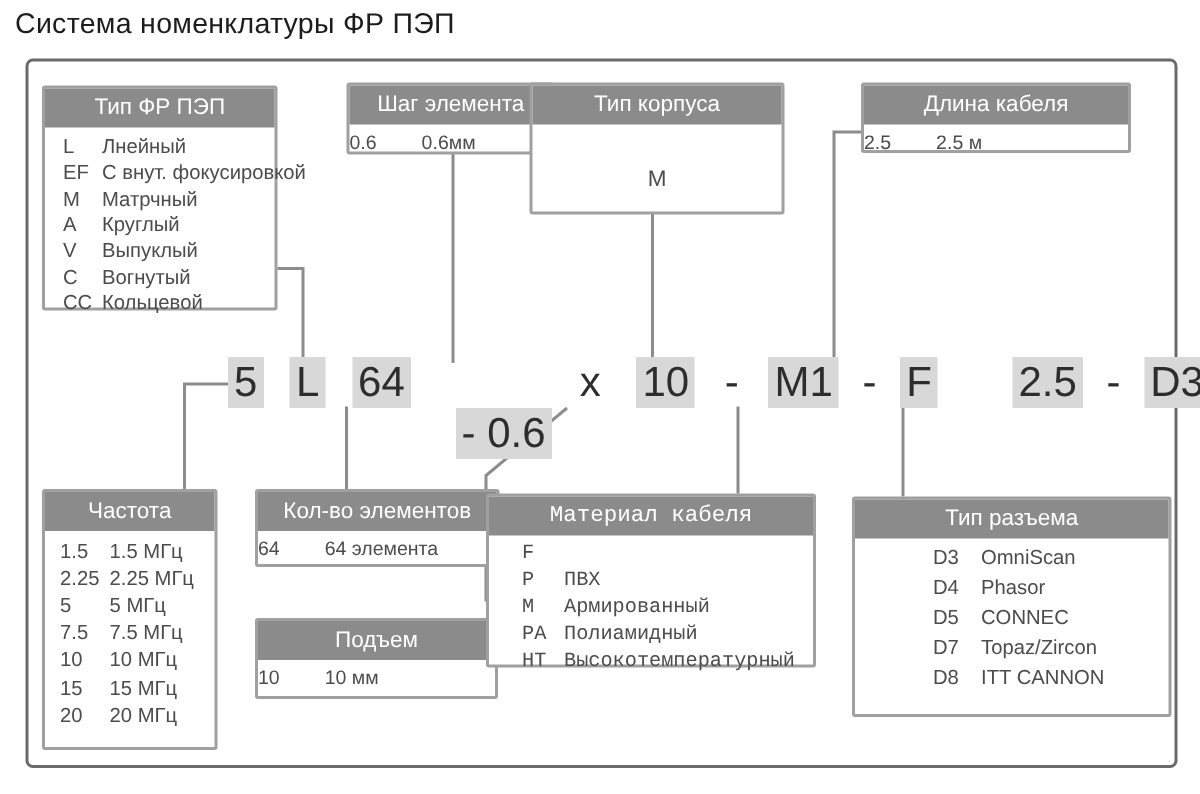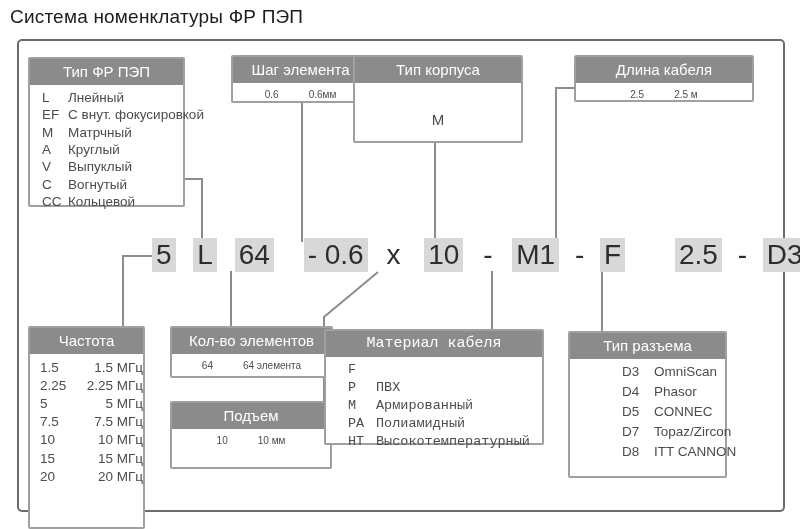--- a/index.html
+++ b/index.html
@@ -25,39 +25,39 @@
   }
   .box .hdr{
     background:#8b8b8b;color:#fff;text-align:center;font-size:15px;
     height:26px;line-height:26px;white-space:nowrap;overflow:hidden;
   }
   .list{padding:4px 0 0 0;}
   .row{display:flex;align-items:center;color:#4c4c4c;font-size:13.5px;white-space:nowrap;}
   .row .k{flex:0 0 auto;text-align:left;}
   
   .b-type   .row{height:17.3px;padding-left:12px;} .b-type   .k{width:26px;}
-  .b-freq   .row{height:18.2px;padding-left:10px;justify-content:space-between;} .b-freq   .k{width:33px;}
+  .b-freq   .row{height:18.2px;padding-left:10px;} .b-freq   .k{width:33px;}
   .b-mat    .row{height:17.8px;padding-left:22px;} .b-mat    .k{width:28px;}
   .b-conn   .row{height:19.8px;padding-left:52px;} .b-conn   .k{width:32px;}
   .b-conn   .list{padding-top:3px;}
   .valrow{
-    display:flex;justify-content:center;align-items:center;gap:30px;
-    color:#4c4c4c;font-size:10px;height:23px;white-space:nowrap;
+    display:flex;justify-content:flex-start;align-items:center;gap:30px;
+    color:#4c4c4c;font-size:13px;height:23px;white-space:nowrap;
   }
   .case-val{
     text-align:center;color:#4c4c4c;font-size:15px;padding-top:28px;
   }
   .code{
     position:absolute;left:152px;top:238px;z-index:2;white-space:nowrap;
     font-size:28px;color:#2d2d2d;
   }
   .code .seg{display:inline-block;padding:1px 4px;vertical-align:top;}
   .code .hl{background:#d8d8d8;}
   .ml4{margin-left:4px;}  .ml7{margin-left:7px;}  .ml8{margin-left:8px;}
-  .ml10{margin-left:10px;}.ml12{margin-left:12px;}.ml22{margin-left:22px;}
+  .ml10{margin-left:10px;}.ml12{margin-left:12px;}.ml22{margin-left:22px;margin-top:34px;}
   .ml42{margin-left:42px;}
 </style>
 </head>
 <body>
 
 <div class="page">
 
   <div class="title">Система номенклатуры ФР ПЭП</div>
 
   <div class="frame"></div>
@@ -140,21 +140,21 @@
     <span class="seg hl ml12">10</span>
     <span class="seg ml8">-</span>
     <span class="seg hl ml8">M1</span>
     <span class="seg ml4">-</span>
     <span class="seg hl ml4">F</span>
     <span class="seg hl ml42">2.5</span>
     <span class="seg ml4">-</span>
     <span class="seg hl ml4">D3</span>
   </div>
 
-  <div class="box b-freq" style="left:28px;top:326px;width:117px;height:203px;">
+  <div class="box b-freq" style="left:28px;top:326px;width:117px;height:174px;">
     <div class="hdr">Частота</div>
     <div class="list">
       <div class="row">
           <span class="k">1.5</span>
           <span class="v">1.5 МГц</span>
         </div>
       <div class="row">
           <span class="k">2.25</span>
           <span class="v">2.25 МГц</span>
         </div>
@@ -182,21 +182,21 @@
   </div>
 
   <div class="box" style="left:170px;top:326px;width:163px;height:52px;">
     <div class="hdr">Кол-во элементов</div>
     <div class="valrow">
       <span>64</span>
       <span>64 элемента</span>
     </div>
   </div>
 
-  <div class="box" style="left:170px;top:401px;width:162px;height:68px;">
+  <div class="box" style="left:170px;top:412px;width:162px;height:54px;">
     <div class="hdr">Подъем</div>
     <div class="valrow">
       <span>10</span>
       <span>10 мм</span>
     </div>
   </div>
 
   <div class="box b-mat" style="left:324px;top:329px;width:220px;height:116px;font-family:Liberation Mono, monospace;">
     <div class="hdr">Материал кабеля</div>
     <div class="list">
@@ -215,21 +215,21 @@
           <span class="k">PA</span>
           <span class="v">Полиамидный</span>
         </div>
       <div class="row">
           <span class="k">HT</span>
           <span class="v">Высокотемпературный</span>
         </div>
     </div>
   </div>
 
-  <div class="box b-conn" style="left:568px;top:331px;width:159px;height:147px;">
+  <div class="box b-conn" style="left:568px;top:331px;width:213px;height:147px;">
     <div class="hdr">Тип разъема</div>
     <div class="list">
       <div class="row">
           <span class="k">D3</span>
           <span class="v">OmniScan</span>
         </div>
       <div class="row">
           <span class="k">D4</span>
           <span class="v">Phasor</span>
         </div>

